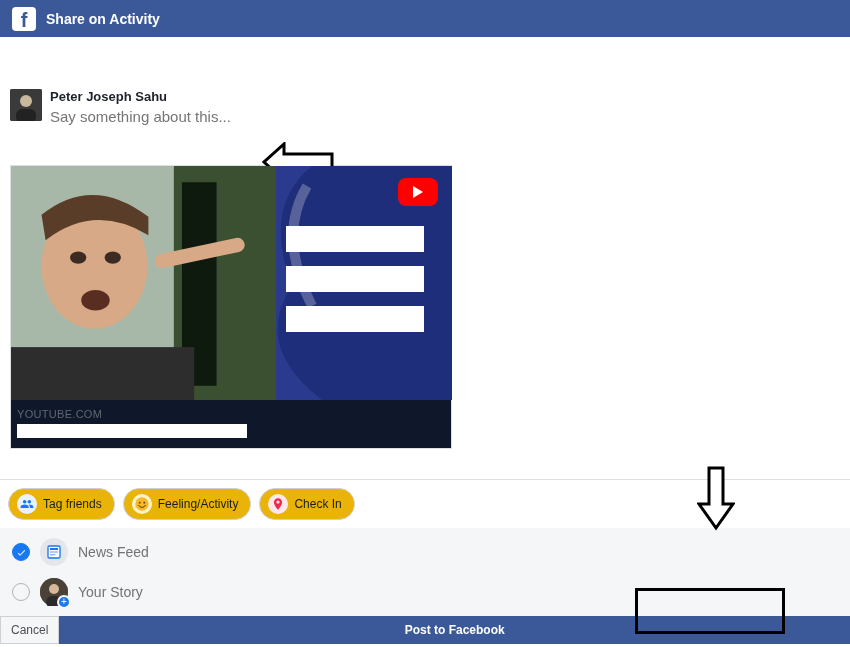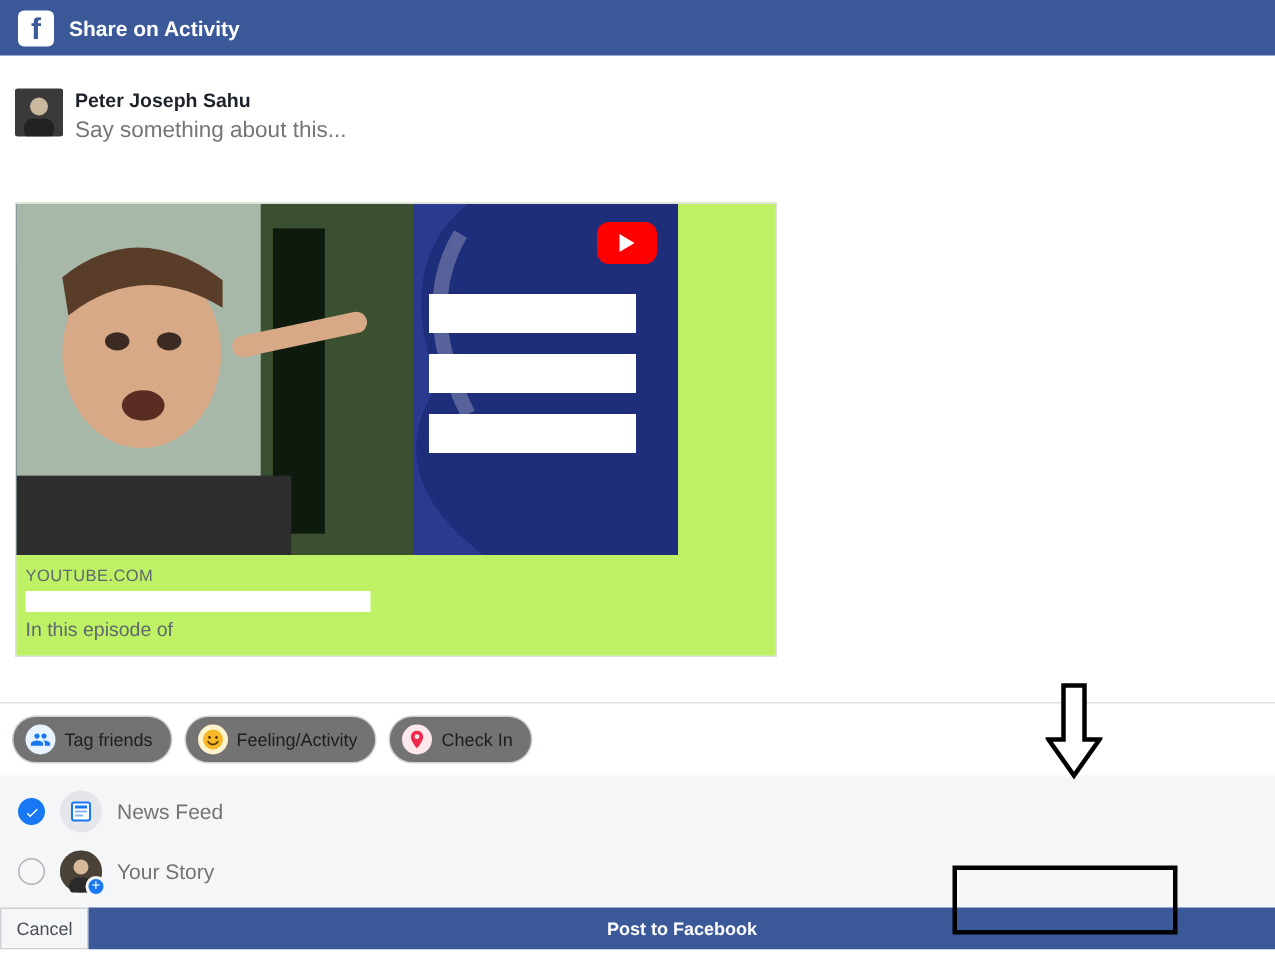--- a/index.html
+++ b/index.html
@@ -29,42 +29,42 @@
     display: flex;
     align-items: flex-end;
     justify-content: center;
     font-weight: 900;
     font-size: 20px;
     margin-right: 10px;
     font-family: Arial, sans-serif;
     line-height: 22px;
   }
   .compose-area {
-    padding: 22px 10px 10px 10px;
+    padding: 52px 10px 10px 10px;
     position: relative;
   }
   .author-row { display: flex; align-items: flex-start; }
   .avatar {
     width: 32px; height: 32px; border-radius: 2px;
     background: #555;
     margin-right: 8px;
     overflow: hidden;
     position: relative;
   }
   .avatar svg { width: 100%; height: 100%; display:block; }
   .author-name { font-weight: bold; font-size: 13px; color:#1d2129; }
   .say-something {
     color: #6d28d9; font-size: 15px; margin-top: 4px;
     border:none; outline:none; width:300px; background:transparent;
   }
   .preview-card {
     margin-top: 40px;
     border: 1px solid #dddfe2;
-    width: 508px;
-    background:#bef264;
+    width: 442px;
+    background:#0f172a;
   }
   .thumb-wrap { position: relative; width: 441px; height: 234px;
     background: #2a3a8f; overflow: hidden; }
   .thumb-wrap .left-half {
     position:absolute; left:0; top:0; width:60%; height:100%;
     background: linear-gradient( #9faaa1, #6c7770);
   }
   .yt-play {
     position:absolute; top:12px; right:14px;
     width:40px; height:28px; background:#ff0000; border-radius:8px;
@@ -89,21 +89,21 @@
   }
   .meta-desc { color:#606770; font-size:13px; margin-top:4px;}
   .footer {
     border-top:1px solid #dddfe2;
     margin-top:20px;
   }
   .pill-row { padding:8px; display:flex; gap:8px; }
   .pill {
     border:1px solid #ced0d4; border-radius:18px;
     padding:5px 12px 5px 8px; display:flex; align-items:center;
-    gap:6px; font-size:12px; color:#1c1e21; background:#737373;
+    gap:6px; font-size:12px; color:#1c1e21; background:#eab308;
     cursor:pointer;
   }
   .pill .ic { width:20px; height:20px; border-radius:50%; display:flex;
     align-items:center; justify-content:center; font-size:13px;}
   .ic-friends { background:#e7f3ff; color:#1877f2; }
   .ic-pin { background:#ffe8ec; color:#f02849; }
   .ic-face { background:#fff3cd; }
   .dest-list { background:#f5f6f7; padding:4px 0; }
   .dest-row { display:flex; align-items:center; padding:6px 12px; gap:10px; cursor:pointer;}
   .radio, .radio-check {
@@ -198,21 +198,20 @@
         </svg>
       </div>
       <span class="wbar b1"></span>
       <span class="wbar b2"></span>
       <span class="wbar b3"></span>
       <div class="yt-play"></div>
     </div>
     <div class="meta">
       <div class="meta-domain">YOUTUBE.COM</div>
       <div class="meta-title-redacted"></div>
-      <div class="meta-desc">In this episode of </div>
     </div>
   </div>
 </div>
 
 <div class="footer">
   <div class="pill-row">
     <div class="pill">
       <span class="ic ic-friends">
         <svg width="14" height="14" viewBox="0 0 24 24" fill="#1877f2">
             <path d="M16 11c1.7 0 3-1.3 3-3s-1.3-3-3-3-3 1.3-3 3 1.3 3 3 3zm-8 0c1.7 0 3-1.3 3-3S9.7 5 8 5 5 6.3 5 8s1.3 3 3 3zm0 2c-2.3 0-7 1.2-7 3.5V19h14v-2.5C15 14.2 10.3 13 8 13zm8 0c-.3 0-.6 0-1 .1 1.2.9 2 2 2 3.4V19h6v-2.5c0-2.3-4.7-3.5-7-3.5z"></path>

